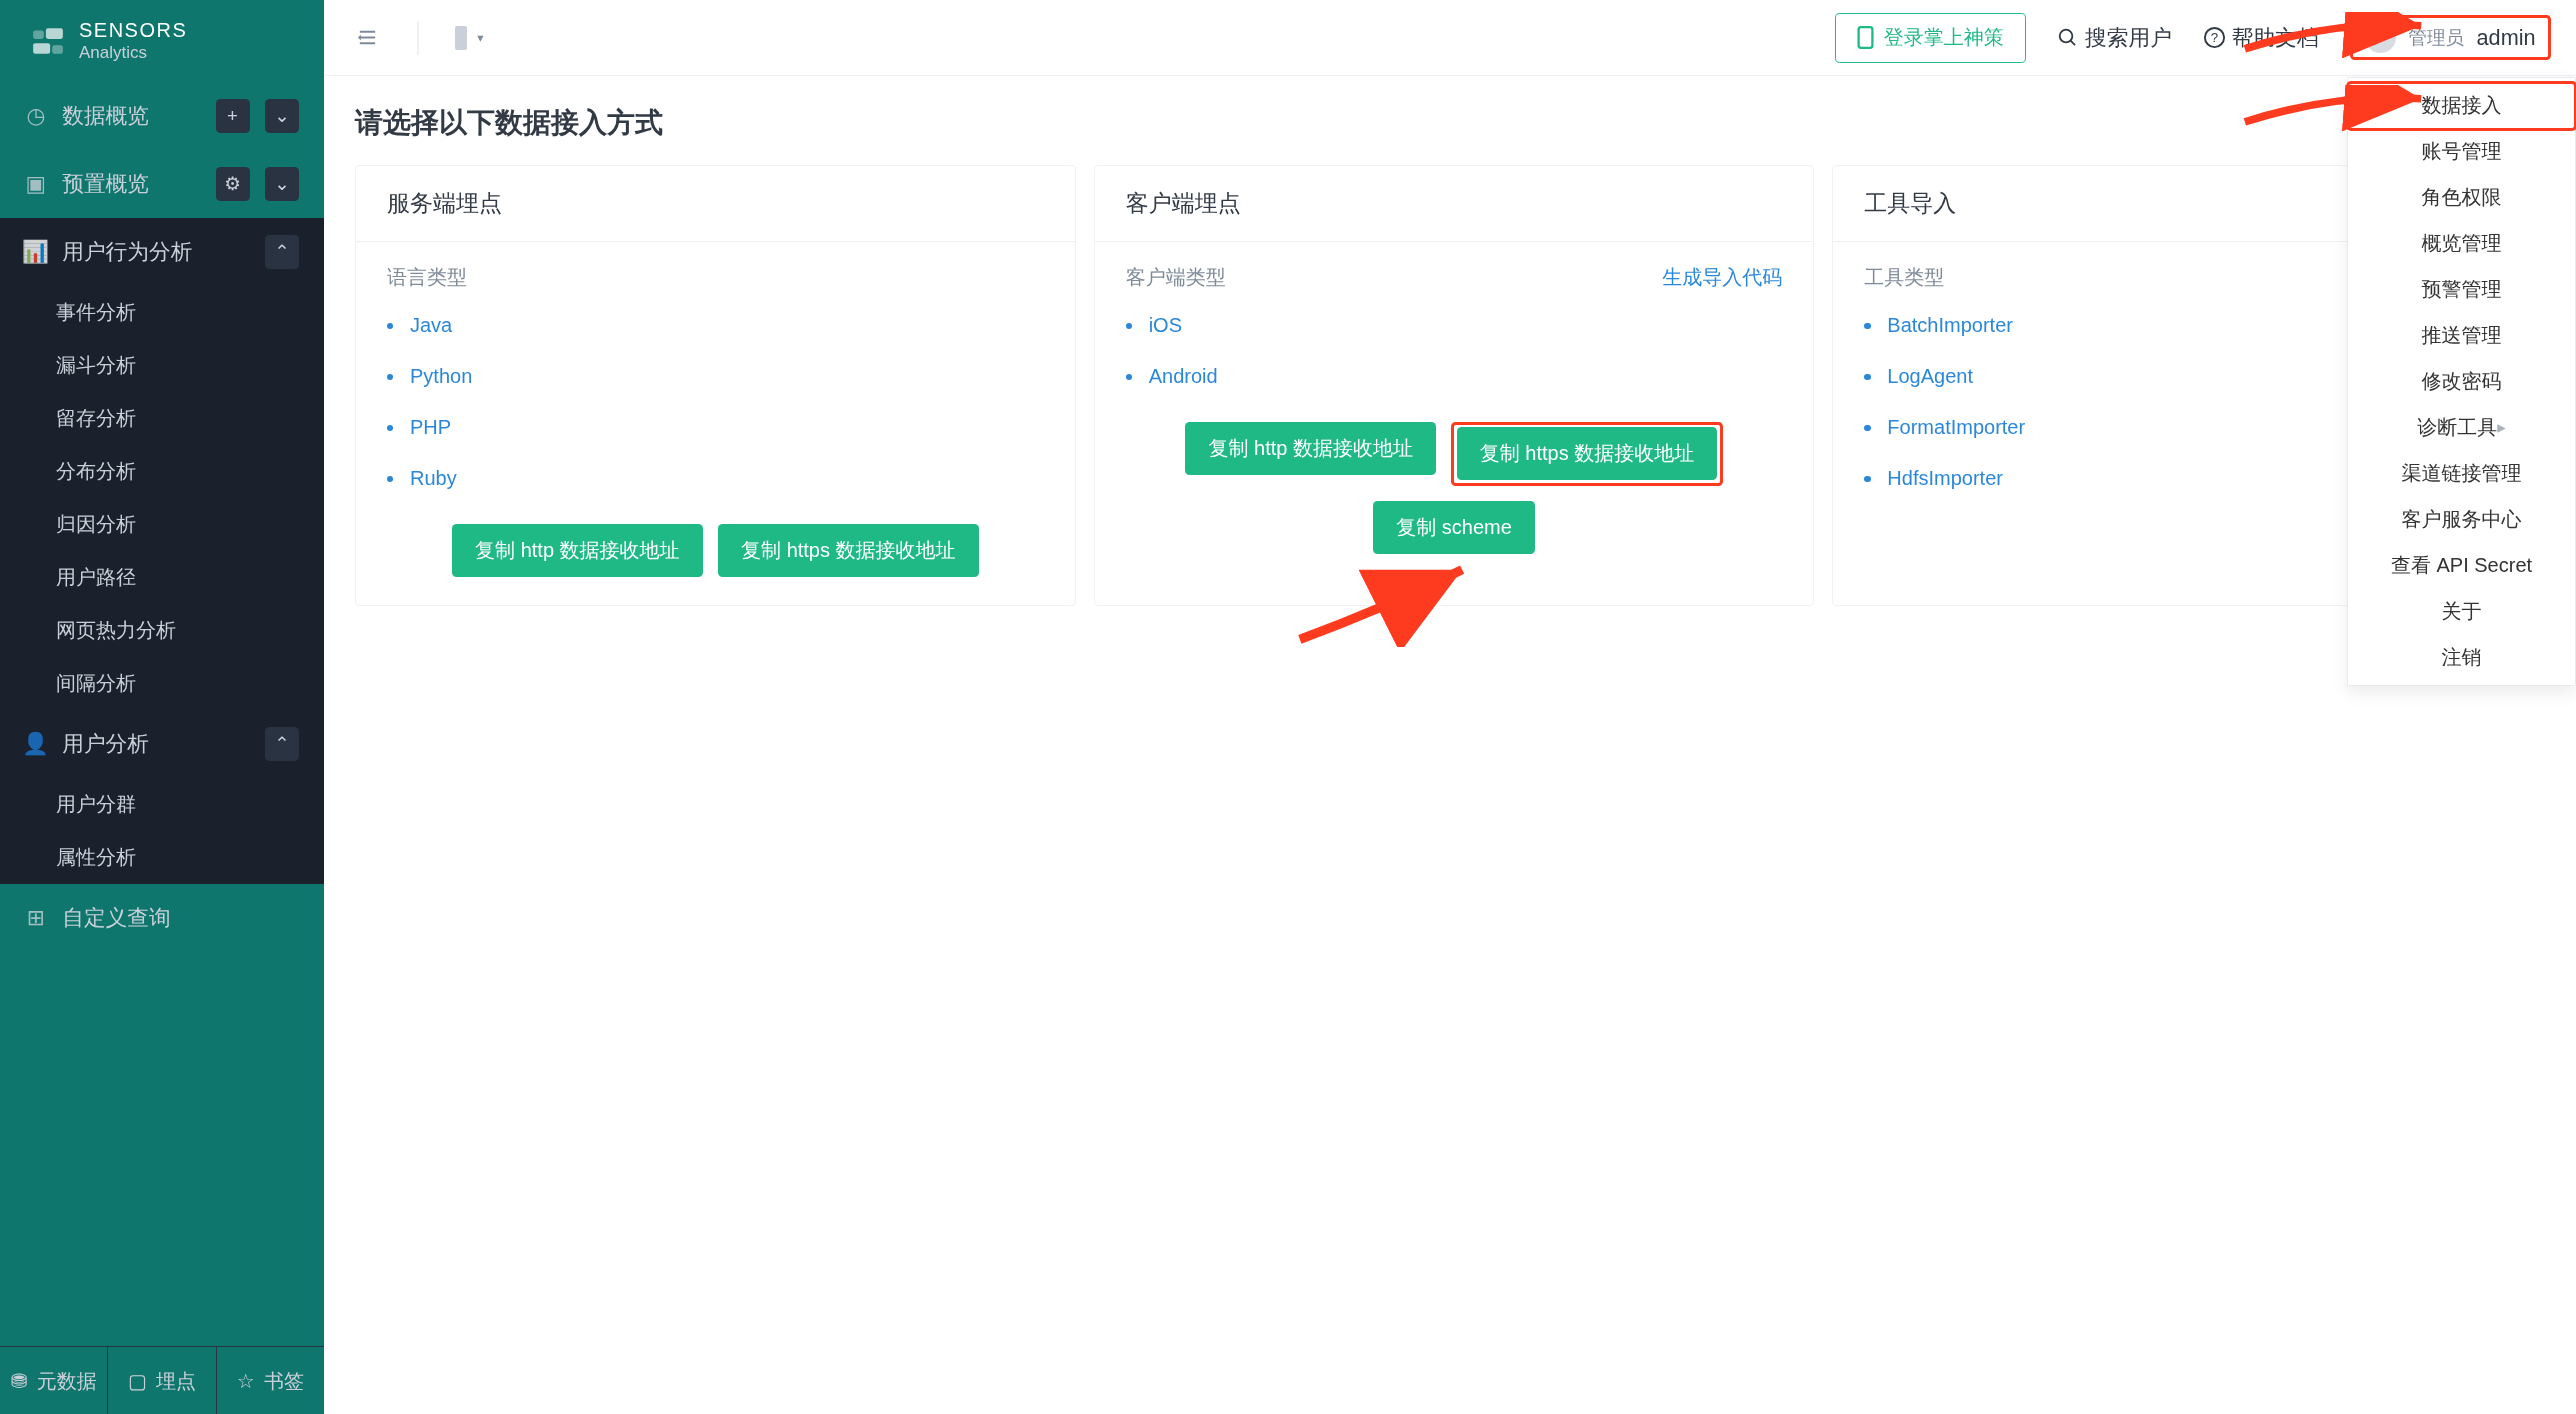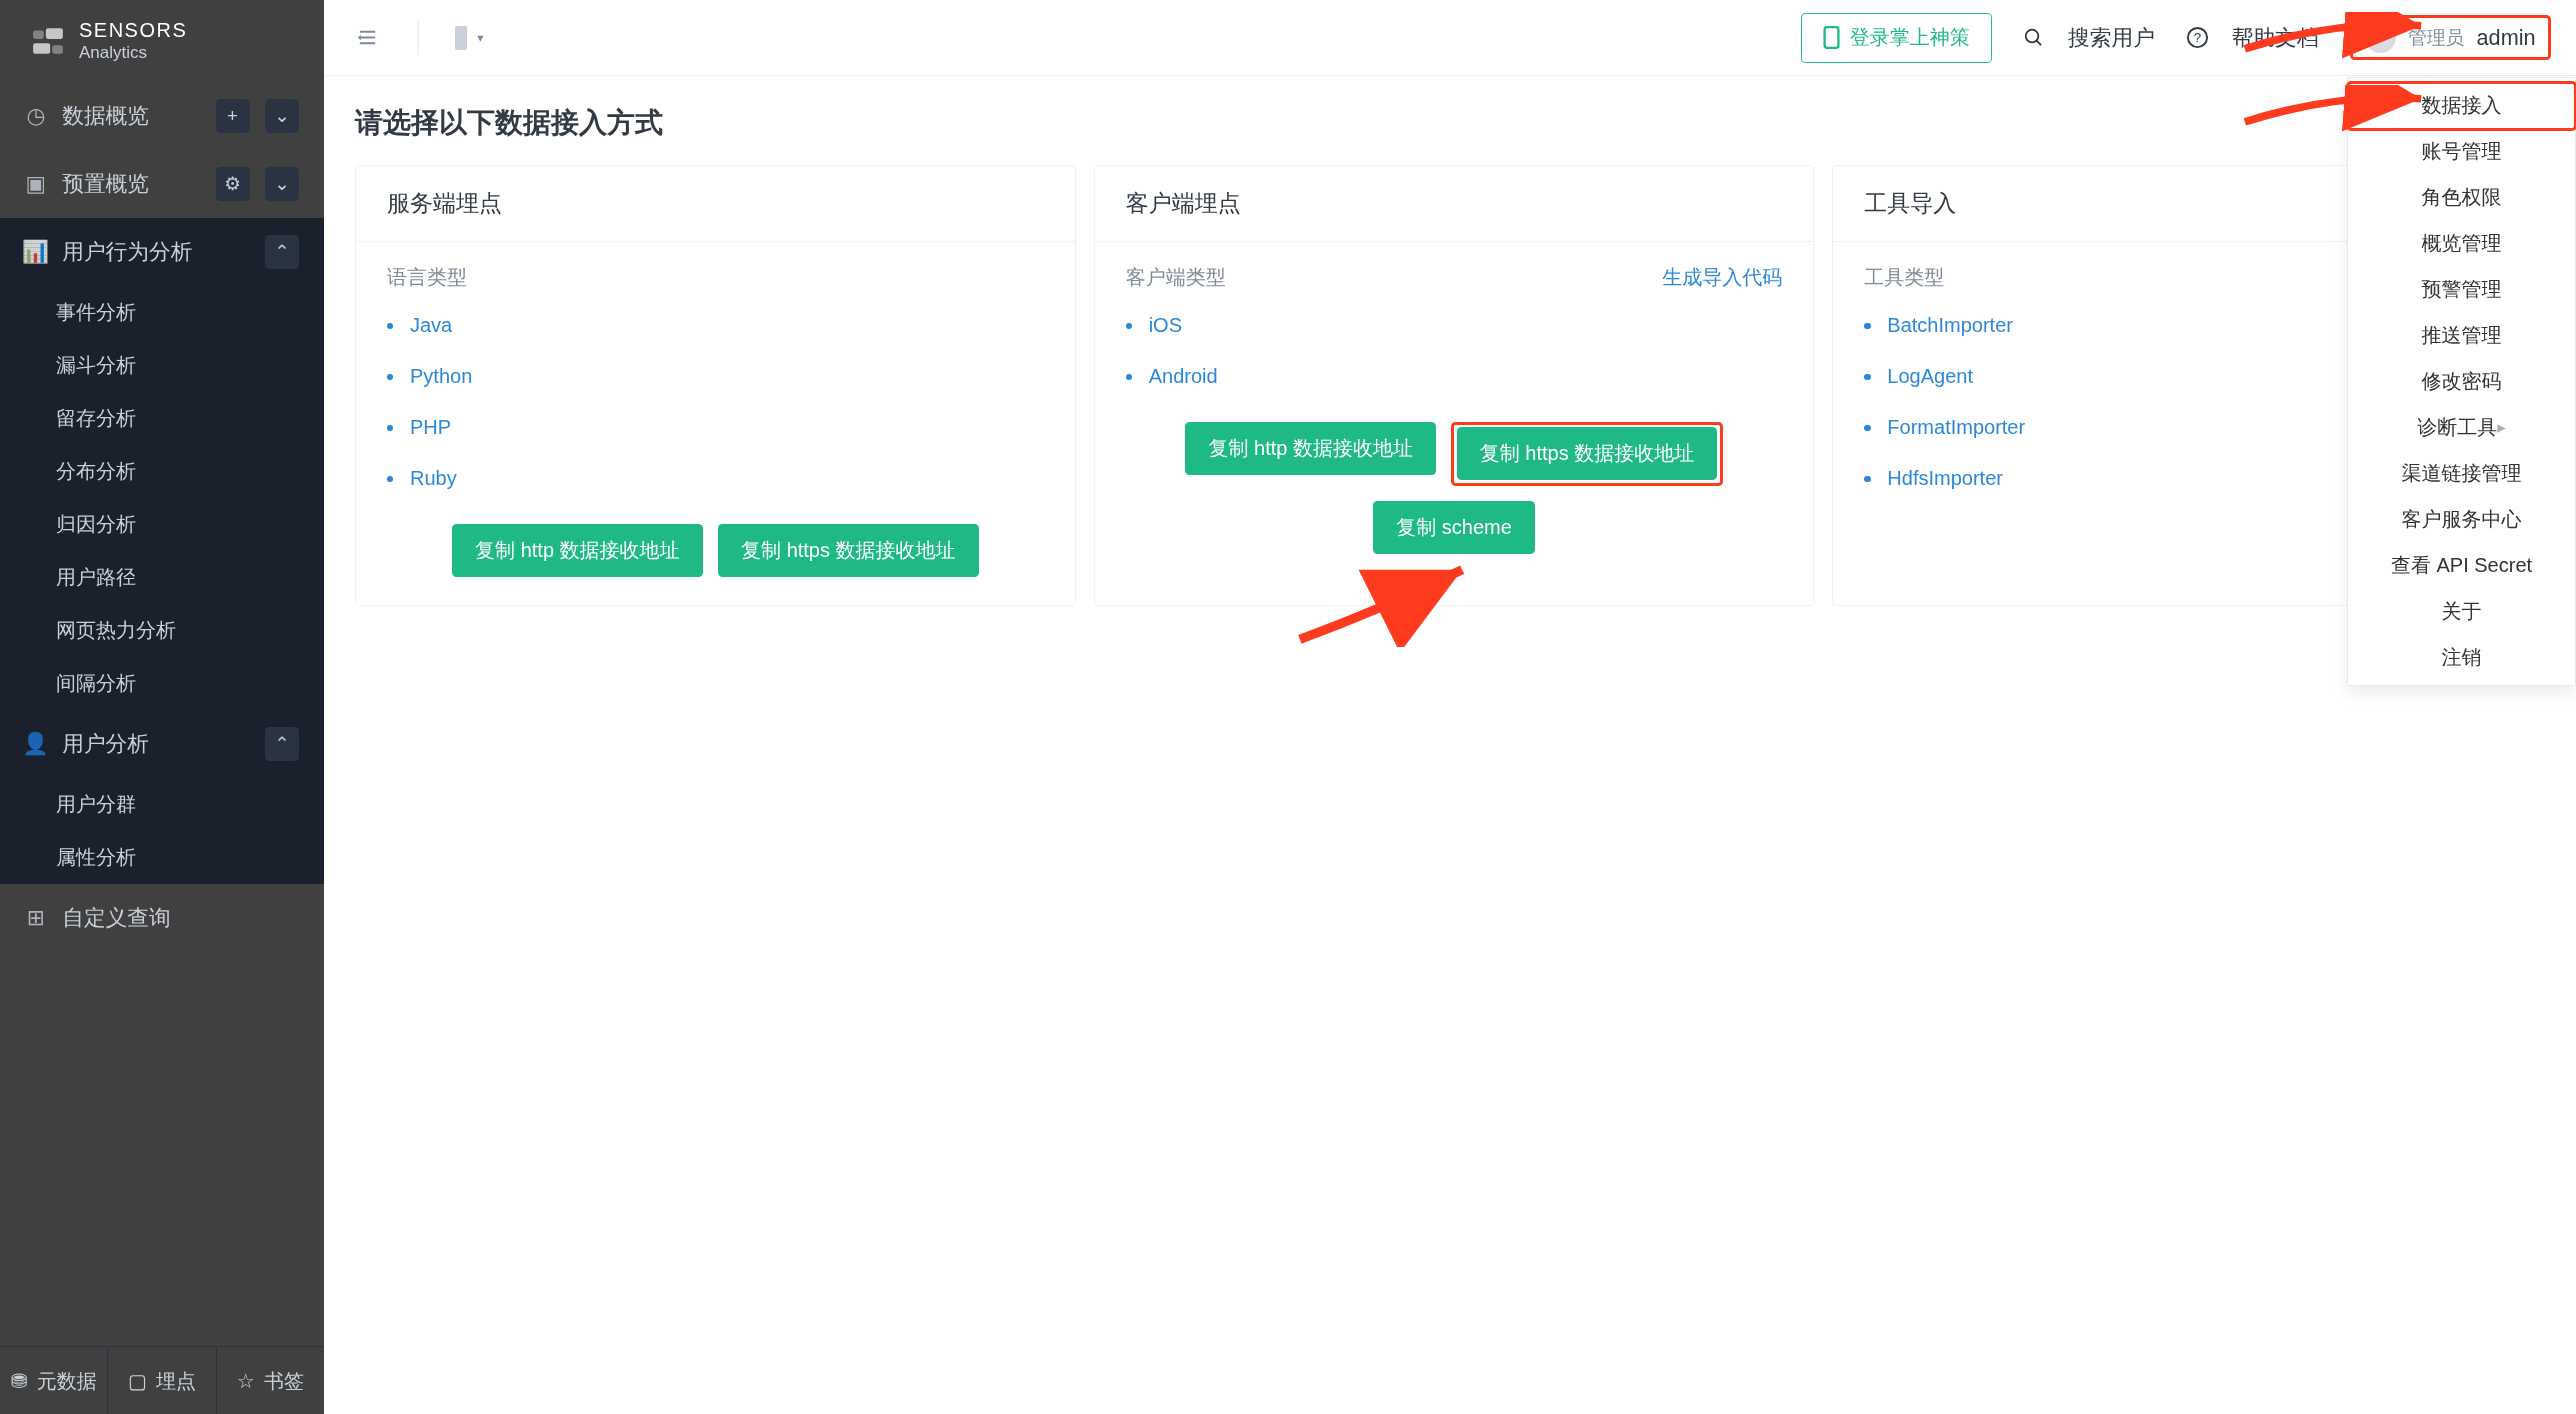--- a/index.html
+++ b/index.html
@@ -1,38 +1,38 @@
 <!DOCTYPE html>
 <html style="font-size:12.4px"><head>
 <meta charset="utf-8">
 <style>
 *{box-sizing:border-box;margin:0;padding:0}
 body{font-family:-apple-system,"Helvetica Neue",Arial,sans-serif;background:#fff;color:#323a45;width:2576px;height:1415px;transform-origin:0 0}
 .app{display:flex;height:100%}
-.sidebar{width:324px;background:#404040;color:#c9d0d9;display:flex;flex-direction:column;font-size:21.7px}
+.sidebar{width:324px;background:#0f766e;color:#c9d0d9;display:flex;flex-direction:column;font-size:21.7px}
 .s-logo{display:flex;align-items:center;gap:14px;padding:18.6px 28px 18.6px 31px}
 .s-logo svg{flex-shrink:0}
 .s-logo .t1{font-size:20px;letter-spacing:1.5px;color:#fff;font-weight:500}
 .s-logo .t2{font-size:17px;color:#c9d0d9;margin-top:1.5px}
 .s-item{display:flex;align-items:center;gap:15.5px;padding:0 25px;height:68px;cursor:pointer;color:#c9d0d9}
 .s-item .lbl{flex:1}
 .s-item .icn{width:21.7px;height:21.7px;display:inline-flex;align-items:center;justify-content:center;opacity:.8}
 .s-item .act{width:34px;height:34px;display:inline-flex;align-items:center;justify-content:center;border-radius:4.6px;background:#2a3341;color:#c9d0d9;font-size:18.6px}
 .s-sub{display:flex;align-items:center;padding:0 25px 0 56px;height:53px;cursor:pointer;color:#c9d0d9;font-size:20px}
 .s-section-dark{background:#1a212c}
 .s-footer{margin-top:auto;display:flex;border-top:0.8px solid #2a3341}
 .s-footer .fbtn{flex:1;display:flex;align-items:center;justify-content:center;gap:9.3px;height:68px;border-right:0.8px solid #2a3341;cursor:pointer;font-size:20px}
 .s-footer .fbtn:last-child{border-right:none}
 .main{flex:1;display:flex;flex-direction:column;min-width:0;position:relative}
 .topbar{height:76px;border-bottom:1.5px solid #eef0f3;display:flex;align-items:center;padding:0 25px;gap:31px}
 .tb-iconbtn{width:37px;height:37px;display:inline-flex;align-items:center;justify-content:center;cursor:pointer;color:#7f8a99}
 .tb-div{width:1.5px;height:34px;background:#eef0f3}
 .tb-grow{flex:1}
 .tb-login{display:inline-flex;align-items:center;gap:9.3px;height:50px;padding:0 21.7px;border:1.5px solid #1fb985;border-radius:4.6px;color:#1fb985;font-size:20px;cursor:pointer}
-.tb-link{display:inline-flex;align-items:center;gap:23px;color:#323a45;font-size:21.7px;cursor:pointer}
+.tb-link{display:inline-flex;align-items:center;gap:6px;color:#323a45;font-size:21.7px;cursor:pointer}
 .tb-user{display:inline-flex;align-items:center;gap:12.4px;height:45px;padding:4.6px 12.4px;border:3.1px solid #ff3b1f;border-radius:4.6px}
 .avatar{width:31px;height:31px;border-radius:50%;background:#d9dde3;display:inline-block}
 .content{padding:28px 23px 28px 31px}
 .page-title{font-size:28px;color:#323a45;margin-bottom:23px;font-weight:700}
 .cards{display:flex;gap:18px}
 .card{flex:1;min-width:0;border:1.5px solid #eef2f6;border-radius:4.6px;background:#fff;display:flex;flex-direction:column}
 .card-h{height:76px;display:flex;align-items:center;padding:0 31px;border-bottom:1.5px solid #eef2f6;font-size:23px;color:#323a45}
 .card-sub{padding:21.7px 31px 9.3px;font-size:20px;color:#7f8a99;display:flex;justify-content:space-between;}
 .link{color:#2b88d8;text-decoration:none;cursor:pointer;font-size:20px}
 ul.blist{list-style:none;padding:0 31px}

